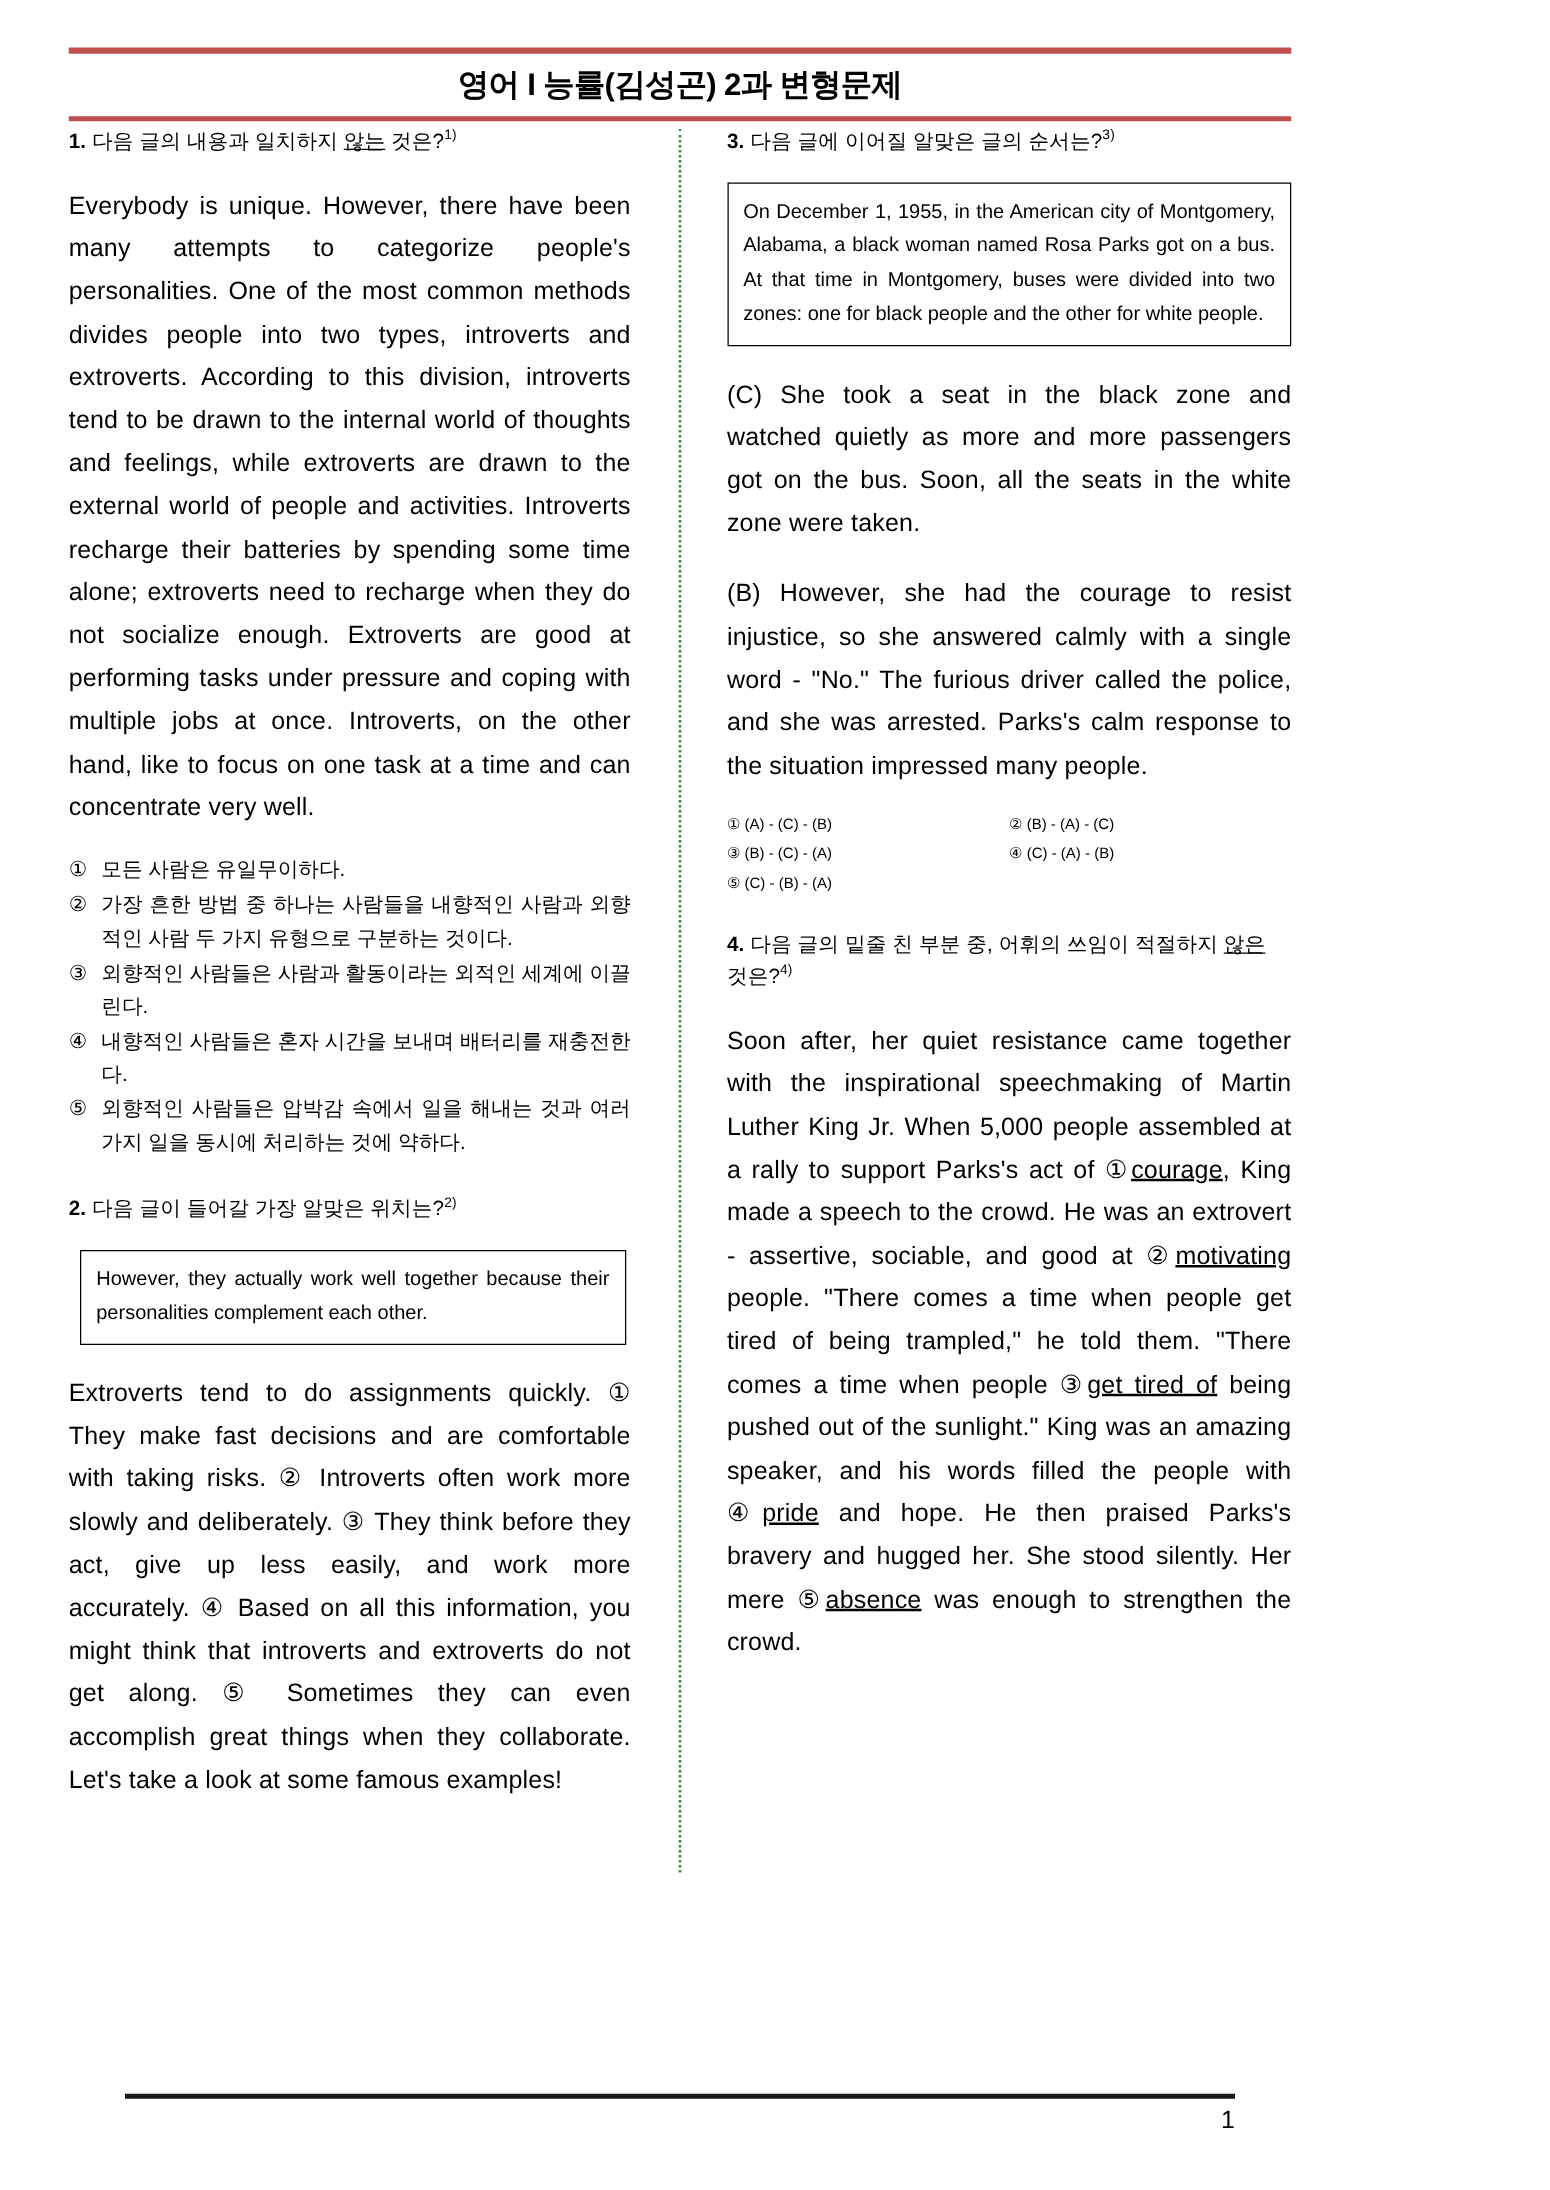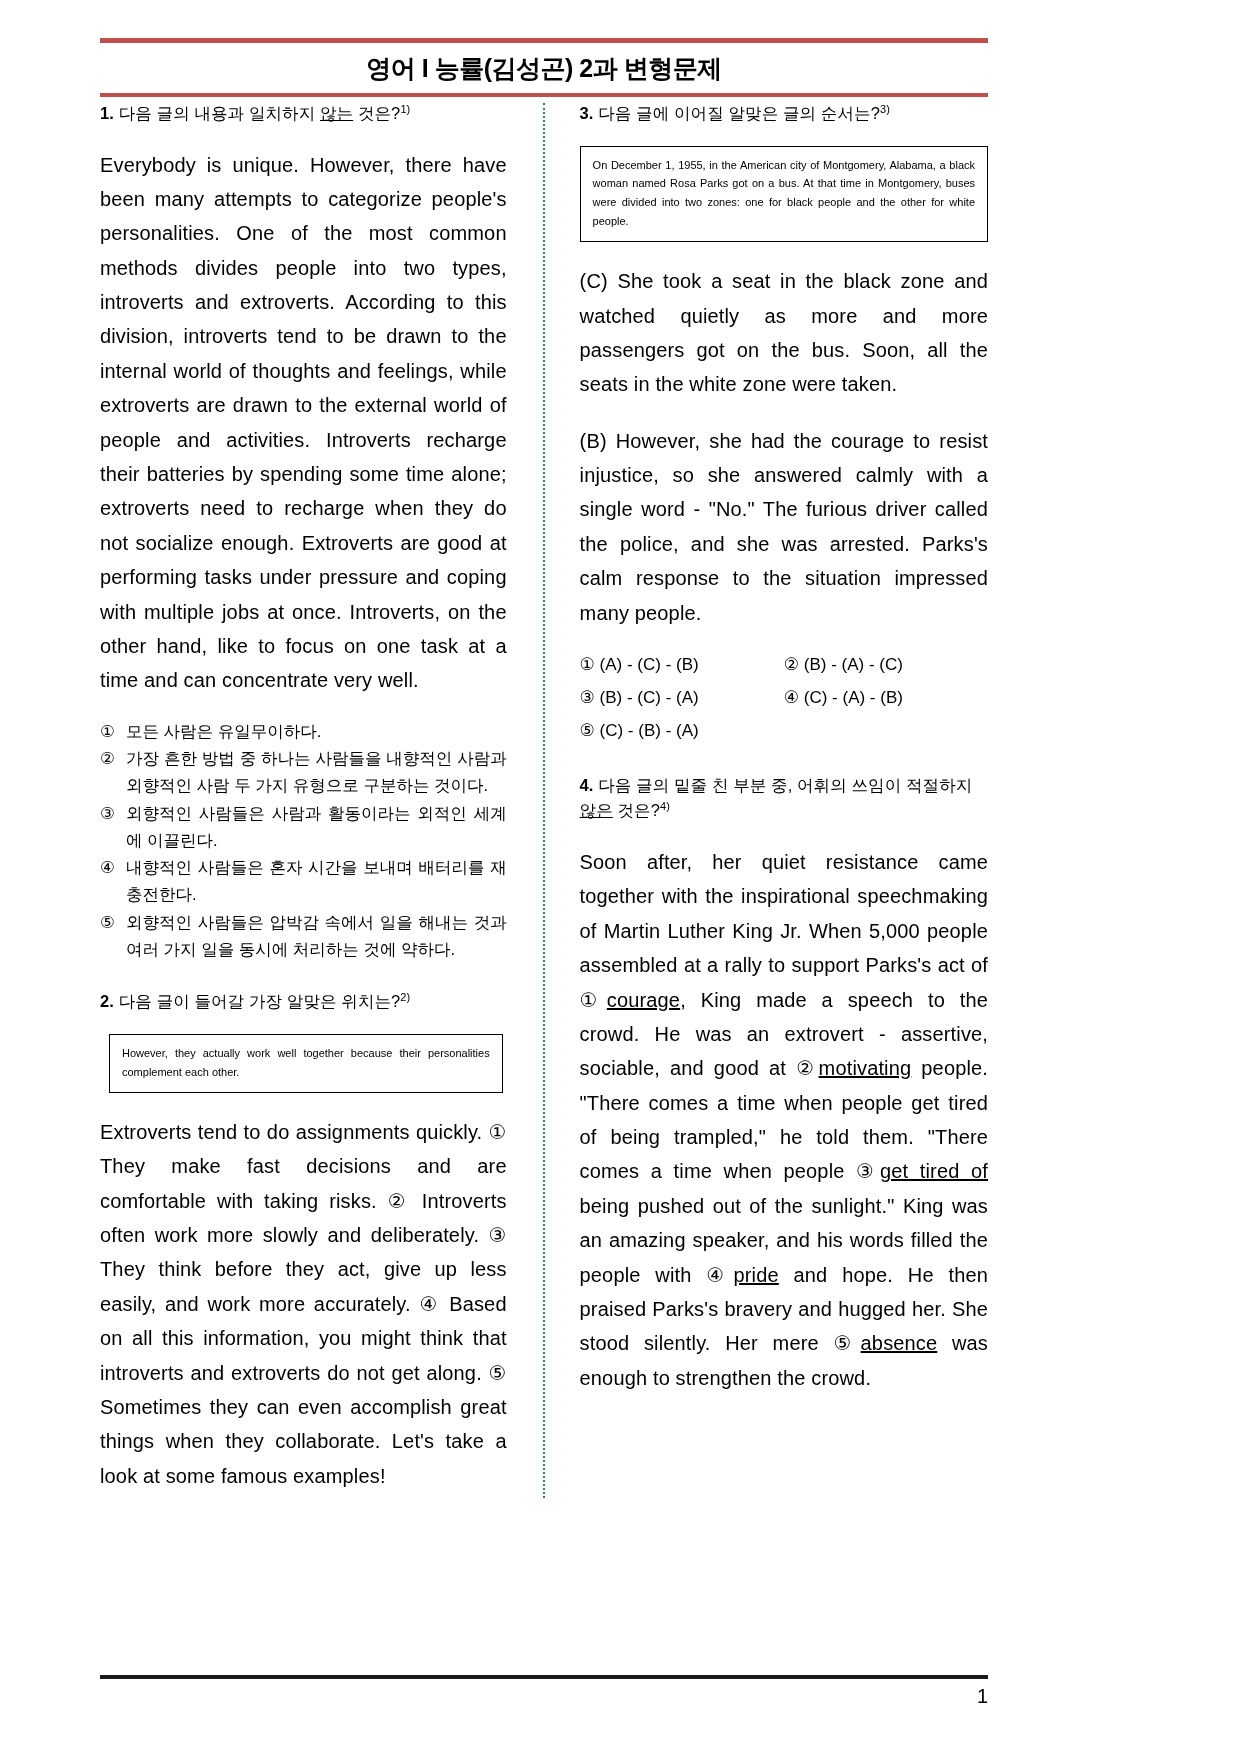--- a/index.html
+++ b/index.html
@@ -14,21 +14,21 @@
     color: #000000;
     position: relative;
     overflow: hidden;
   }
   .page {
     position: absolute;
     left: 0; top: 0;
     width: 1088px;
     height: 1752px;
     box-sizing: border-box;
-    padding: 0 100px;
+    padding: 0 55px;
   }
   
   .header {
     padding-top: 38px;
   }
   .rule-red {
     height: 5px;
     background: #c0504d;
     width: 100%;
   }
@@ -87,21 +87,21 @@
     font-size: 20px;
     line-height: 1.72;
     text-align: justify;
     text-justify: inter-word;
     margin: 22px 0 0 0;
     letter-spacing: 0.15px;
   }
   .boxed {
     border: 1.3px solid #000;
     padding: 9px 12px 10px 12px;
-    font-size: 11px;
+    font-size: 16px;
     line-height: 1.72;
     text-align: justify;
     text-justify: inter-word;
     margin: 20px 0 0 0;
     box-sizing: border-box;
   }
   .box-indent {
     margin-left: 9px;
     margin-right: 4px;
   }
@@ -119,21 +119,21 @@
     flex: 0 0 26px;
   }
   .choice .txt {
     flex: 1;
     text-align: justify;
     text-justify: inter-word;
   }
   .choice-grid {
     display: flex;
     flex-wrap: wrap;
-    font-size: 17px;
+    font-size: 12px;
     line-height: 1.95;
     margin-top: 18px;
   }
   .choice-grid .cg-item {
     width: 50%;
     box-sizing: border-box;
     white-space: nowrap;
   }
   .gap-md { height: 26px; }
 

